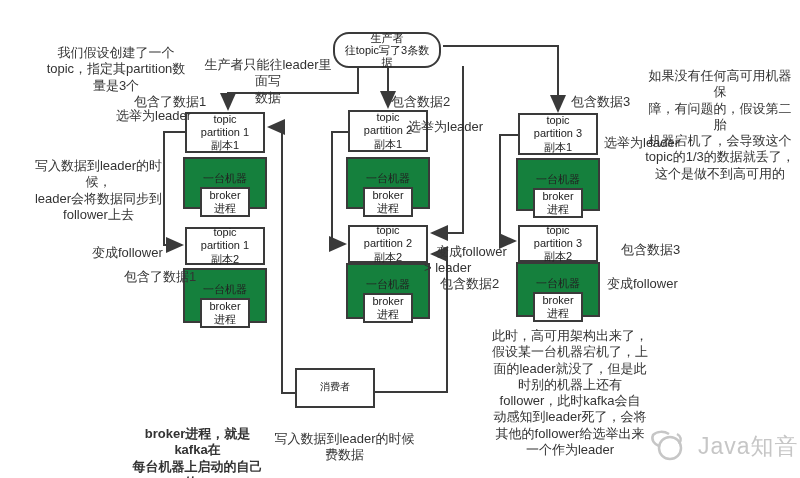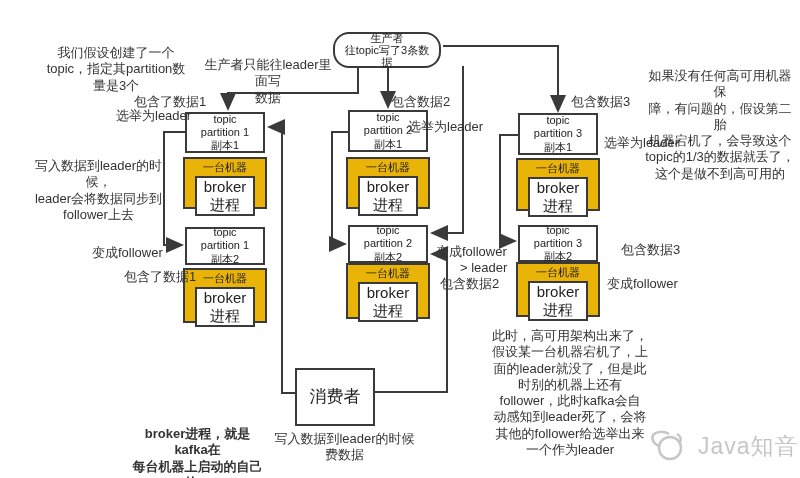--- a/index.html
+++ b/index.html
@@ -7,27 +7,27 @@
     position:relative;width:800px;height:478px;background:#ffffff;overflow:hidden;
     font-family:"Liberation Sans","DejaVu Sans",sans-serif;color:#2e2e2e;
   }
   #stage *{box-sizing:border-box;}
   .box{
     position:absolute;border:2px solid #3a3a3a;background:#ffffff;
     display:flex;align-items:center;justify-content:center;text-align:center;
     white-space:pre-line;font-size:11px;line-height:1.2;color:#222;
   }
   .machine{
-    position:absolute;border:2px solid #3a3a3a;background:#eab308;
+    position:absolute;border:2px solid #3a3a3a;background:#15803d;
     display:flex;flex-direction:column;align-items:center;justify-content:flex-start;
-    padding-top:1px;font-size:11px;color:#222;text-align:center;
+    padding-top:12px;font-size:11px;color:#222;text-align:center;
   }
   .machine .broker{
     border:2px solid #3a3a3a;margin-top:1px;padding:0 7px;
-    white-space:pre-line;font-size:15px;line-height:1.2;background:#fff;
+    white-space:pre-line;font-size:11px;line-height:1.2;background:#fff;
   }
   .note{
     position:absolute;font-size:13px;line-height:1.25;color:#333;
     white-space:pre-line;
     margin-top:7px;
   }
   .center{text-align:center;}
   #connectors{position:absolute;left:0;top:0;width:800px;height:478px;}
   #watermark{position:absolute;left:646px;top:428px;display:flex;align-items:center;color:#c6c6c6;}
   #watermark .wm-text{font-size:23px;letter-spacing:1px;color:#c6c6c6;margin-left:10px;}
@@ -52,21 +52,21 @@
       <polyline points="295,393 282,393 282,127 269,127" marker-end="url(#ah)"></polyline>
       <polyline points="185,132 164,132 164,245 182,245" marker-end="url(#ah)"></polyline>
       <polyline points="348,132 332,132 332,244 345,244" marker-end="url(#ah)"></polyline>
       <polyline points="518,135 500,135 500,241 515,241" marker-end="url(#ah)"></polyline>
     </g>
   </svg>
 
   <div class="box" style="left:333px;top:32px;width:108px;height:36px;line-height:1.1;border-radius:16px;">生产者
 往topic写了3条数
 据</div>
-  <div class="box" style="left:295px;top:368px;width:80px;height:58px;font-size:17px;">消费者</div>
+  <div class="box" style="left:295px;top:368px;width:80px;height:40px;font-size:10px;font-family:Liberation Mono, monospace;">消费者</div>
 
   <div class="box" style="left:185px;top:112px;width:80px;height:41px;">topic
 partition 1
 副本1</div>
   <div class="machine" style="left:183px;top:157px;width:84px;height:52px;">
     <span>一台机器</span>
     <span class="broker">broker
 进程</span>
   </div>
   <div class="box" style="left:185px;top:227px;width:80px;height:38px;">topic
@@ -127,21 +127,21 @@
 障，有问题的，假设第二胎
 机器宕机了，会导致这个
 topic的1/3的数据就丢了，
 这个是做不到高可用的</div>
   <div class="note center" style="left:26px;top:151px;width:145px;">写入数据到leader的时候，
 leader会将数据同步到
 follower上去</div>
   <div class="note" style="left:92px;top:238px;">变成follower</div>
   <div class="note" style="left:124px;top:262px;">包含了数据1</div>
   <div class="note" style="left:436px;top:237px;">变成follower</div>
-  <div class="note" style="left:460px;top:253px;">&gt; leader</div>
+  <div class="note" style="left:424px;top:253px;">&gt; leader</div>
   <div class="note" style="left:440px;top:269px;">包含数据2</div>
   <div class="note" style="left:621px;top:235px;">包含数据3</div>
   <div class="note" style="left:607px;top:269px;">变成follower</div>
   <div class="note center" style="left:484px;top:321px;width:172px;">此时，高可用架构出来了，
 假设某一台机器宕机了，上
 面的leader就没了，但是此
 时别的机器上还有
 follower，此时kafka会自
 动感知到leader死了，会将
 其他的follower给选举出来

